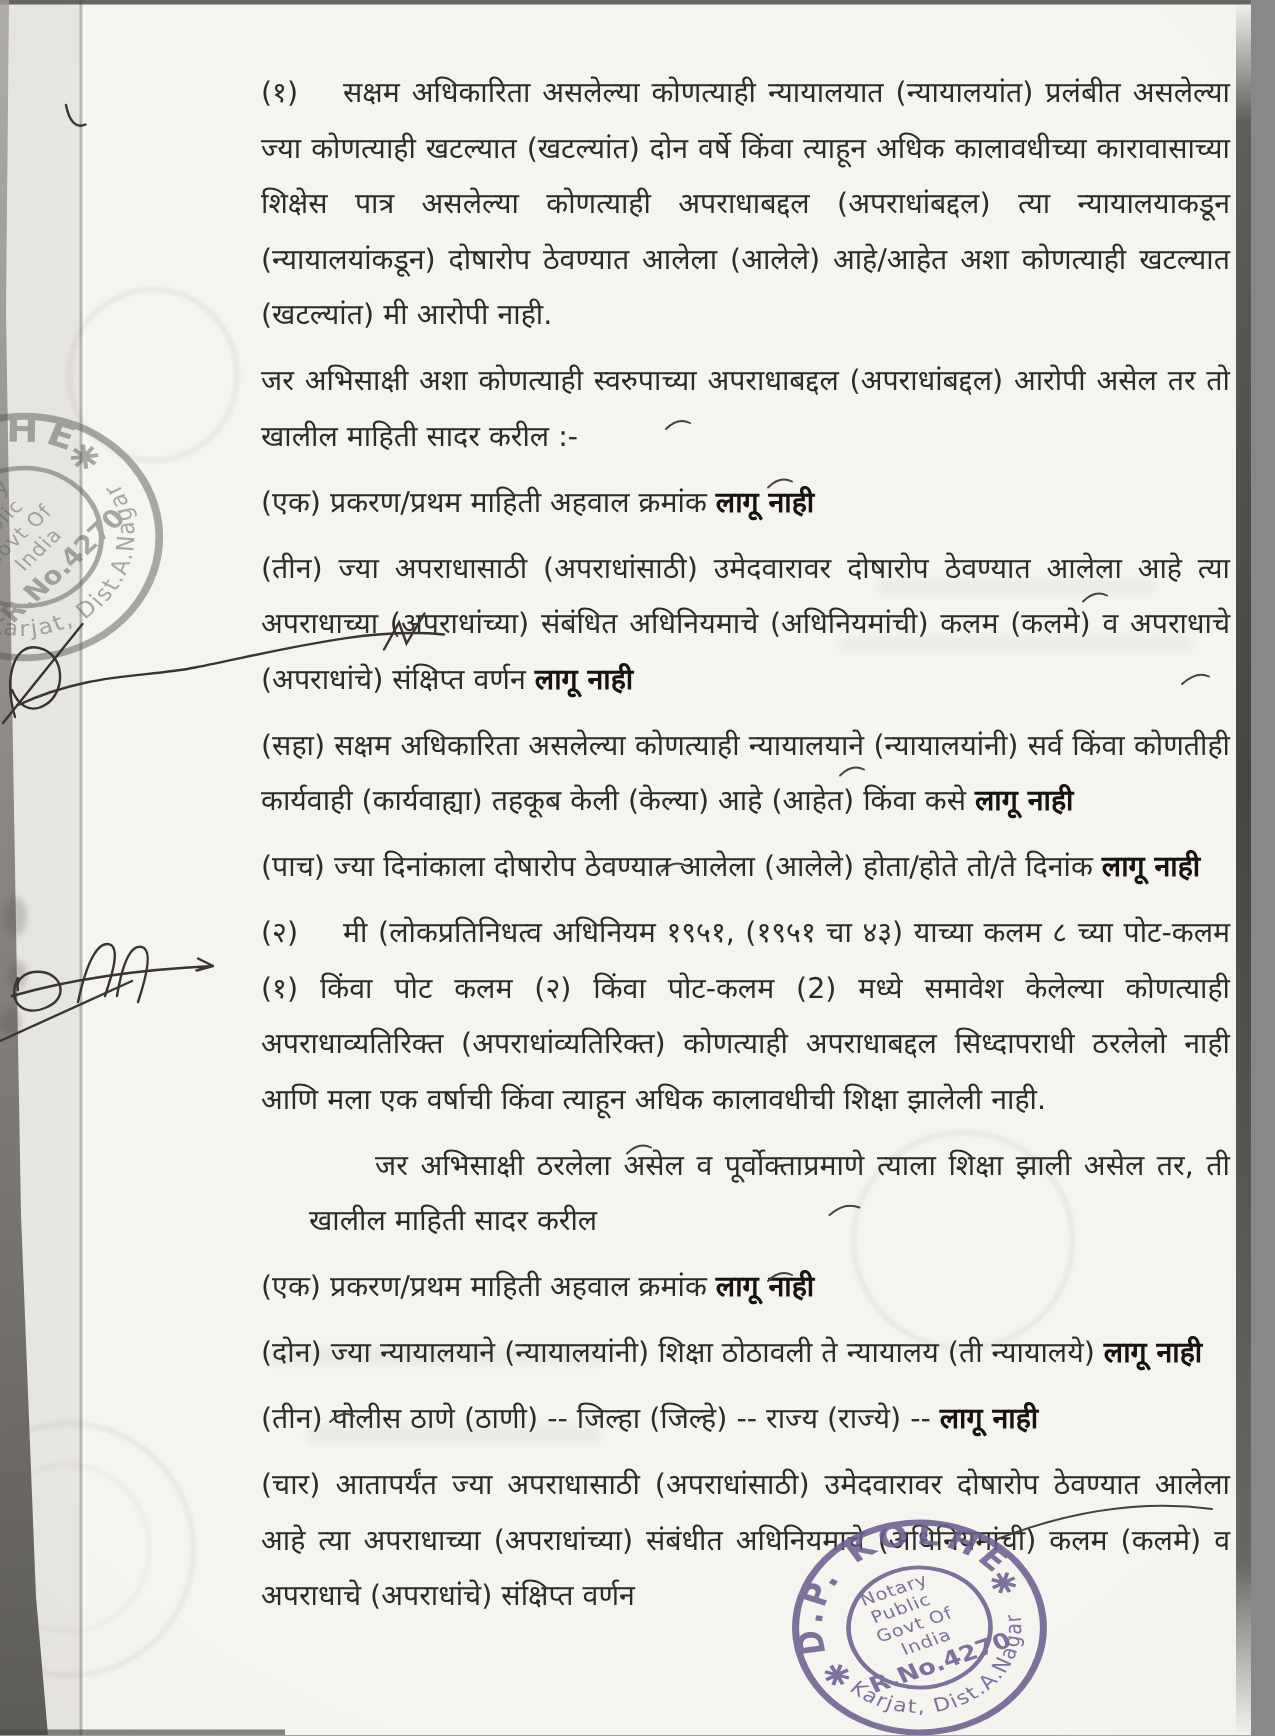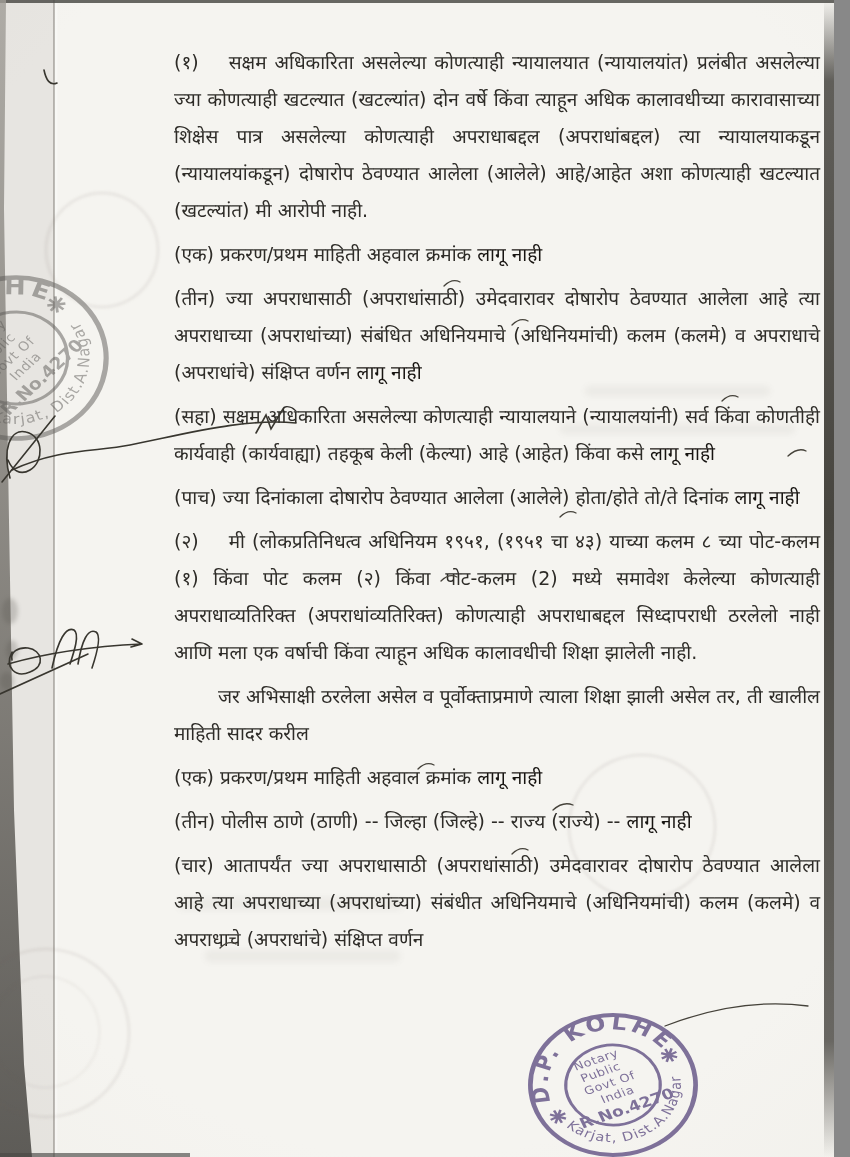--- a/index.html
+++ b/index.html
@@ -23,23 +23,23 @@
   .ghost{position:absolute;border-radius:50%;border:2px solid rgba(110,100,95,.14);filter:blur(1.5px);}
   .ghost.inner{border-width:1.5px;}
   .smear{position:absolute;background:#6e6b60;opacity:.07;filter:blur(3px);border-radius:4px;}
   .blot{position:absolute;background:#55524c;opacity:.25;filter:blur(2px);border-radius:50%;}
   
   .doc{
     position:absolute;left:174px;top:44px;width:646px;
     font-size:19px;line-height:37px;color:#2d2b27;text-align:justify;
   }
   .doc p{margin:0 0 7px 0;}
-  .doc p.indent{text-indent:44px;}
+  .doc p.indent{text-indent:44px;margin-left:32px;}
   .doc .numgap{margin-right:30px;}
-  .doc .val{font-weight:400;color:#161310;}
+  .doc .val{font-weight:700;color:#161310;}
   
   .stamp{position:absolute;pointer-events:none;}
   .stamp text{font-family:"DejaVu Sans","Liberation Sans",sans-serif;}
   .stamp-bottom{left:493px;top:965px;width:240px;height:240px;opacity:.88;filter:blur(.3px);}
   .stamp-bottom .ink{stroke:#6e5f8e;fill:none;}
   .stamp-bottom text{fill:#6e5f8e;stroke:none;}
   .stamp-left{left:-122px;top:220px;width:276px;height:276px;opacity:.5;filter:blur(.5px);}
   .stamp-left .ink{stroke:#5d5b58;fill:none;}
   .stamp-left text{fill:#5d5b58;stroke:none;}
   .arc-name{font-size:20px;font-weight:bold;letter-spacing:3px;}
@@ -70,27 +70,29 @@
   <div class="smear" style="left:585px;top:386px;width:185px;height:10px;"></div>
   <div class="smear" style="left:560px;top:424px;width:235px;height:10px;"></div>
   <div class="smear" style="left:178px;top:898px;width:225px;height:12px;"></div>
   <div class="smear" style="left:205px;top:950px;width:195px;height:12px;"></div>
   <div class="blot" style="left:2px;top:598px;width:16px;height:26px;"></div>
   <div class="blot" style="left:6px;top:640px;width:12px;height:20px;"></div>
   <div class="blot" style="left:0px;top:672px;width:14px;height:18px;"></div>
 
   <div class="doc">
       <p><span class="numgap">(१)</span><span>सक्षम अधिकारिता असलेल्या कोणत्याही न्यायालयात (न्यायालयांत) प्रलंबीत असलेल्या ज्या कोणत्याही खटल्यात (खटल्यांत) दोन वर्षे किंवा त्याहून अधिक कालावधीच्या कारावासाच्या शिक्षेस पात्र असलेल्या कोणत्याही अपराधाबद्दल (अपराधांबद्दल) त्या न्यायालयाकडून (न्यायालयांकडून) दोषारोप ठेवण्यात आलेला (आलेले) आहे/आहेत अशा कोणत्याही खटल्यात (खटल्यांत) मी आरोपी नाही.</span></p>
+      <p><span>जर अभिसाक्षी अशा कोणत्याही स्वरुपाच्या अपराधाबद्दल (अपराधांबद्दल) आरोपी असेल तर तो खालील माहिती सादर करील :-</span></p>
       <p><span>(एक) प्रकरण/प्रथम माहिती अहवाल क्रमांक </span><span class="val">लागू नाही</span></p>
       <p><span>(तीन) ज्या अपराधासाठी (अपराधांसाठी) उमेदवारावर दोषारोप ठेवण्यात आलेला आहे त्या अपराधाच्या (अपराधांच्या) संबंधित अधिनियमाचे (अधिनियमांची) कलम (कलमे) व अपराधाचे (अपराधांचे) संक्षिप्त वर्णन </span><span class="val">लागू नाही</span></p>
       <p><span>(सहा) सक्षम अधिकारिता असलेल्या कोणत्याही न्यायालयाने (न्यायालयांनी) सर्व किंवा कोणतीही कार्यवाही (कार्यवाह्या) तहकूब केली (केल्या) आहे (आहेत) किंवा कसे </span><span class="val">लागू नाही</span></p>
       <p><span>(पाच) ज्या दिनांकाला दोषारोप ठेवण्यात आलेला (आलेले) होता/होते तो/ते दिनांक </span><span class="val">लागू नाही</span></p>
       <p><span class="numgap">(२)</span><span>मी (लोकप्रतिनिधत्व अधिनियम १९५१, (१९५१ चा ४३) याच्या कलम ८ च्या पोट-कलम (१) किंवा पोट कलम (२) किंवा पोट-कलम (2) मध्ये समावेश केलेल्या कोणत्याही अपराधाव्यतिरिक्त (अपराधांव्यतिरिक्त) कोणत्याही अपराधाबद्दल सिध्दापराधी ठरलेलो नाही आणि मला एक वर्षाची किंवा त्याहून अधिक कालावधीची शिक्षा झालेली नाही.</span></p>
       <p class="indent"><span>जर अभिसाक्षी ठरलेला असेल व पूर्वोक्ताप्रमाणे त्याला शिक्षा झाली असेल तर, ती खालील माहिती सादर करील</span></p>
       <p><span>(एक) प्रकरण/प्रथम माहिती अहवाल क्रमांक </span><span class="val">लागू नाही</span></p>
+      <p><span>(दोन) ज्या न्यायालयाने (न्यायालयांनी) शिक्षा ठोठावली ते न्यायालय (ती न्यायालये) </span><span class="val">लागू नाही</span></p>
       <p><span>(तीन) पोलीस ठाणे (ठाणी) -- जिल्हा (जिल्हे) -- राज्य (राज्ये) -- </span><span class="val">लागू नाही</span></p>
       <p><span>(चार) आतापर्यंत ज्या अपराधासाठी (अपराधांसाठी) उमेदवारावर दोषारोप ठेवण्यात आलेला आहे त्या अपराधाच्या (अपराधांच्या) संबंधीत अधिनियमाचे (अधिनियमांची) कलम (कलमे) व अपराधाचे (अपराधांचे) संक्षिप्त वर्णन </span></p>
     </div>
 
   <svg class="stamp stamp-left" viewBox="-120 -120 240 240">
     <g transform="scale(1.12,1)">
         <g transform="rotate(-52)">
       <circle class="ink" r="70" stroke-width="4"></circle>
       <circle class="ink" r="40" stroke-width="2.6"></circle>
       <defs>

